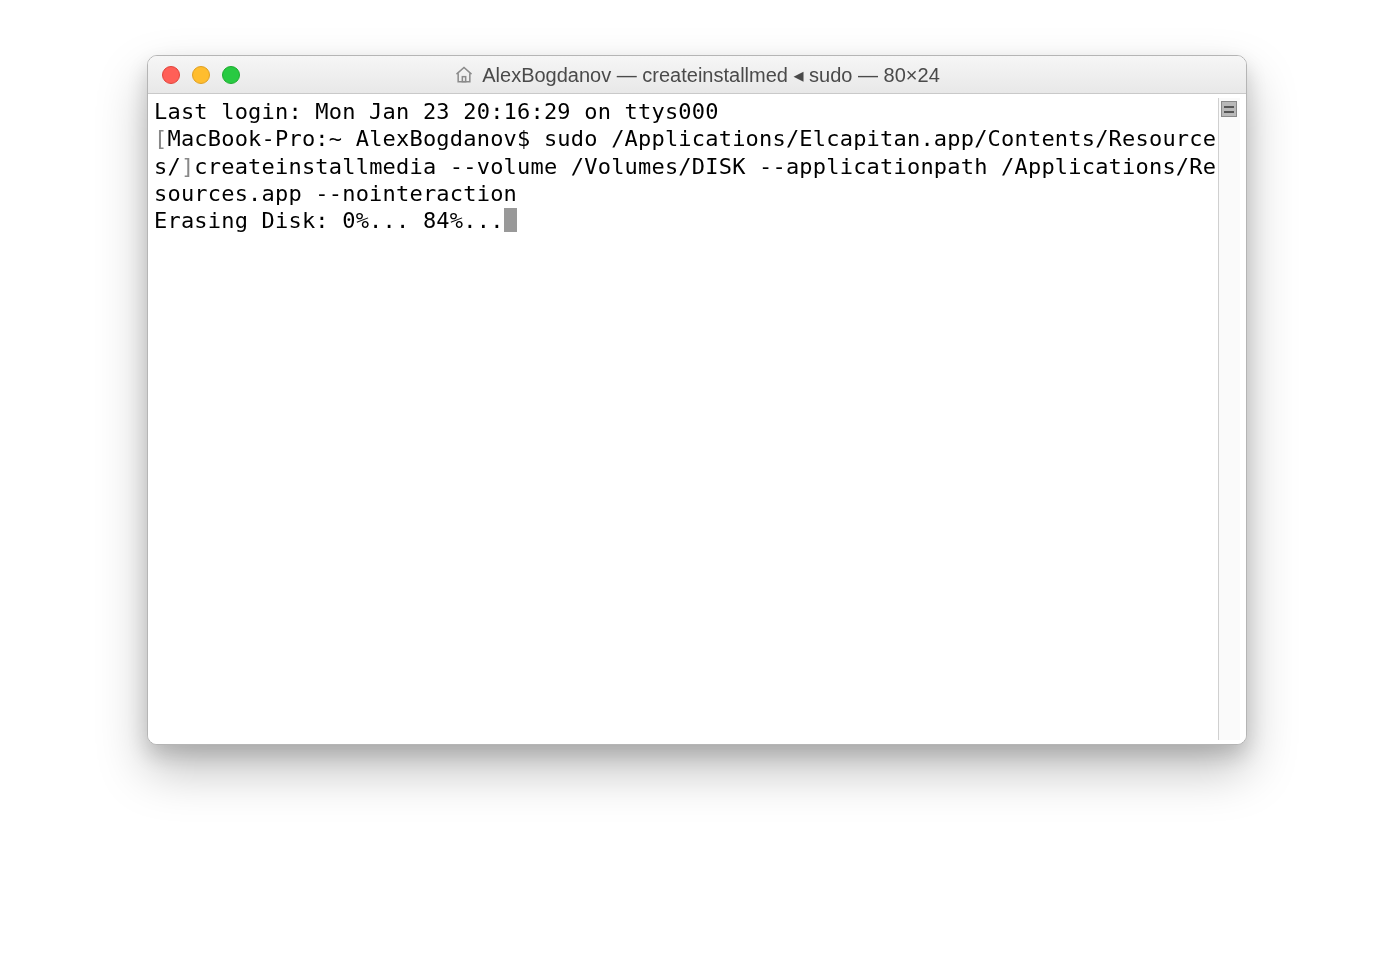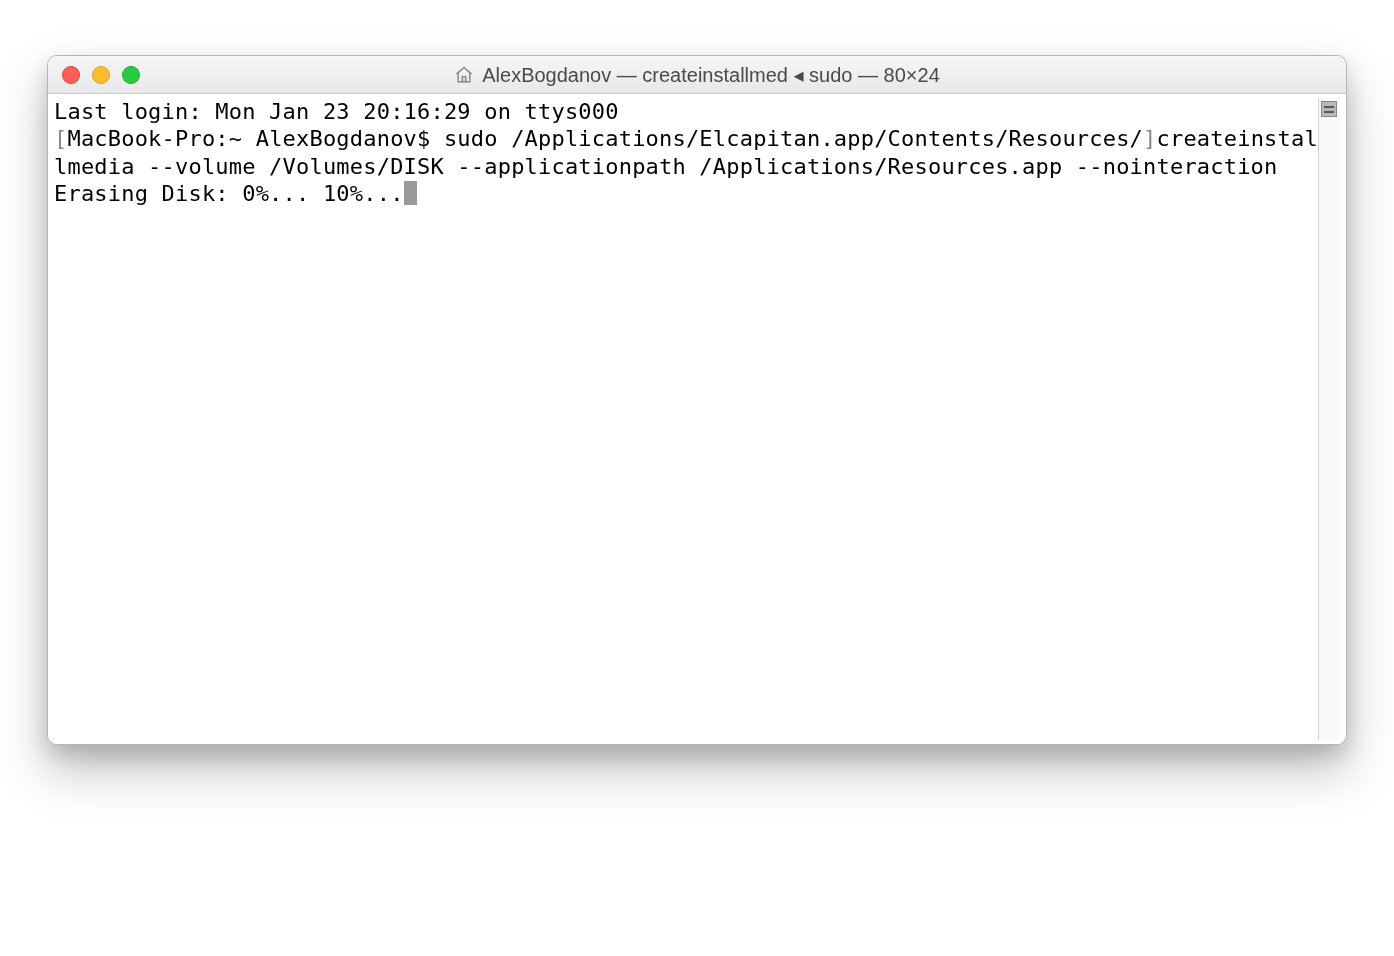--- a/index.html
+++ b/index.html
@@ -13,21 +13,21 @@
       width: 1394px;
       height: 956px;
       display: flex;
       align-items: flex-start;
       justify-content: center;
       padding-top: 55px;
       font-family: -apple-system, BlinkMacSystemFont, "Helvetica Neue", sans-serif;
     }
     
     .window {
-      width: 1300px;
+      width: 1100px;
       height: 690px;
       background: #ffffff;
       border-radius: 10px;
       box-shadow: 0 25px 50px rgba(0,0,0,0.25), 0 10px 20px rgba(0,0,0,0.15);
       overflow: hidden;
       border: 1px solid #b5b5b5;
       display: flex;
       flex-direction: column;
     }
     
@@ -176,19 +176,19 @@
           <rect x="10" y="14" width="4" height="6"></rect>
         </svg>
       </span>
       <span class="title-text">AlexBogdanov — createinstallmed ◂ sudo — 80×24</span>
     </div>
   </div>
 
   <div class="terminal-body">
     <div class="terminal-content"><span>Last login: Mon Jan 23 20:16:29 on ttys000</span>
 <span class="bracket">[</span><span>MacBook-Pro:~ AlexBogdanov$ sudo /Applications/Elcapitan.app/Contents/Resources/</span><span class="bracket">]</span><span>createinstallmedia --volume /Volumes/DISK --applicationpath /Applications/Resources.app --nointeraction</span>
-<span>Erasing Disk: 0%... 10%...</span><span class="cursor-block"></span></div>
+<span>Erasing Disk: 0%... 84%...</span><span class="cursor-block"></span></div>
     <div class="scrollbar-track">
       <div class="scroll-indicator"></div>
     </div>
   </div>
 
 </div>
 
 </body></html>

